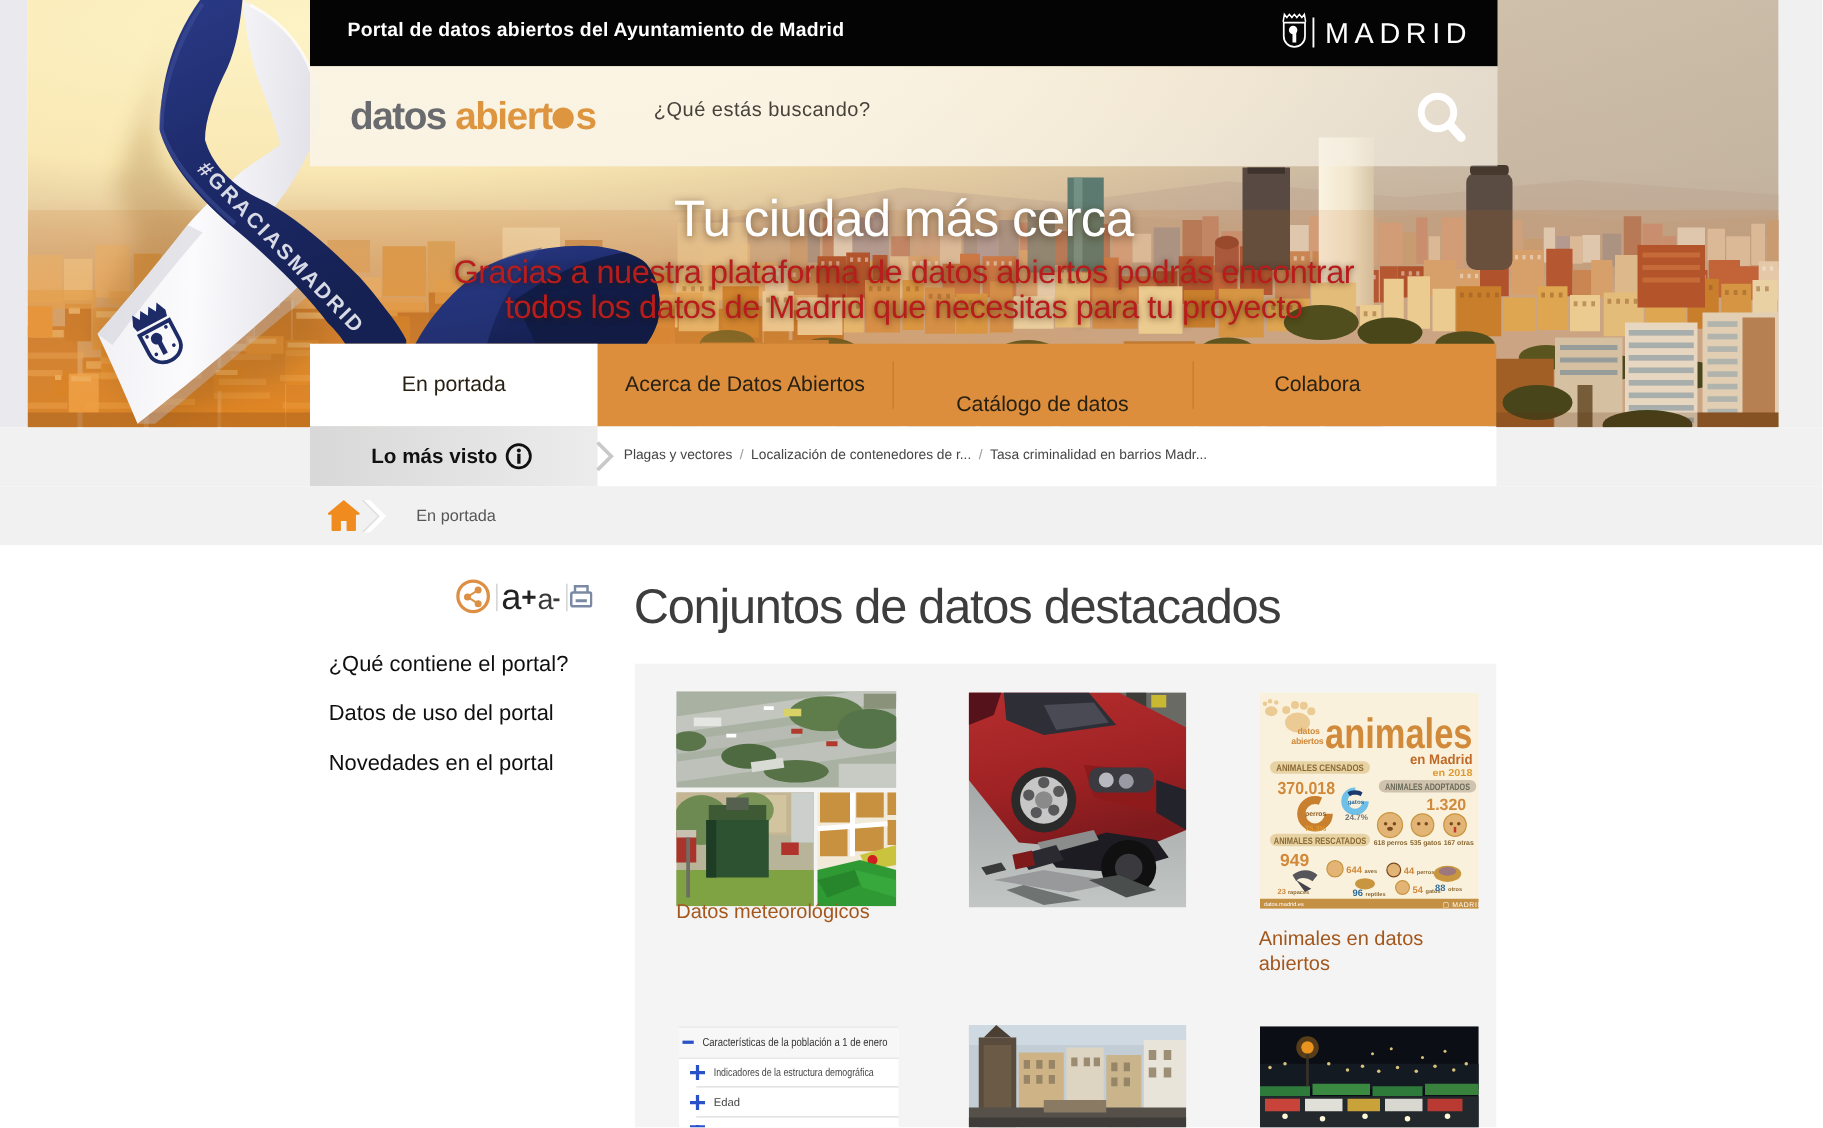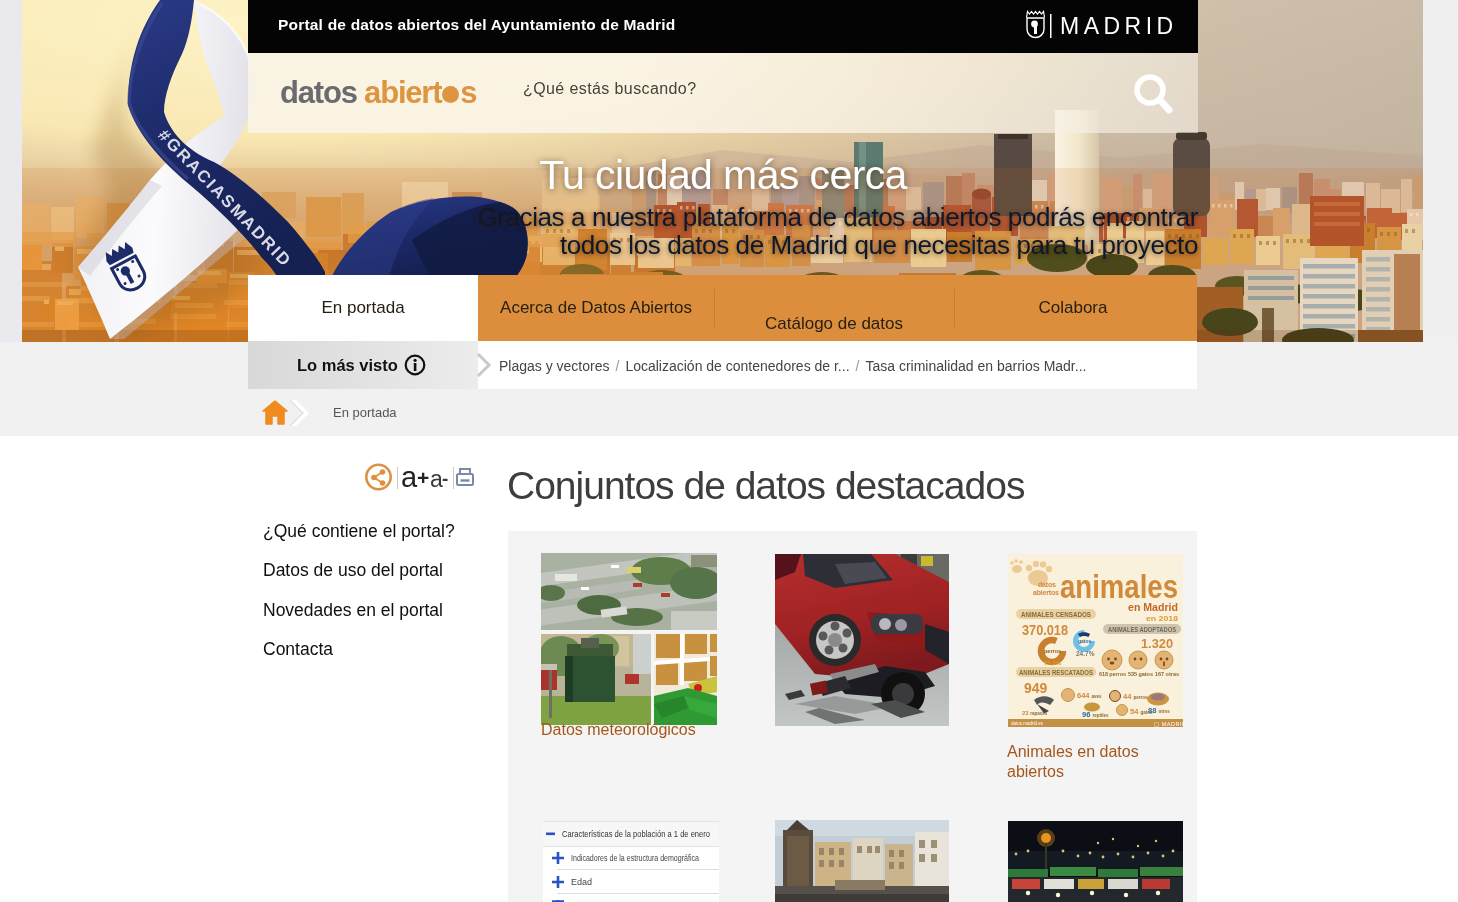--- a/index.html
+++ b/index.html
@@ -24,39 +24,39 @@
   #searchband { left:248px; top:53px; width:950px; height:80px;
      background:linear-gradient(to right, rgba(250,244,230,0.93) 40%, rgba(244,239,229,0.6)); }
   #dlogo { position:absolute; left:32px; top:22px; font-size:31px; font-weight:bold; letter-spacing:-1.2px; }
   #dlogo .d1 { color:#6a6b6e; } #dlogo .d2 { color:#dd9540; }
   .dot { display:inline-block; width:17px; height:17px; border-radius:50%; background:#dd9540; margin:0 1px; }
   #qsearch { position:absolute; left:275px; top:27px; font-size:16px; color:#46423a; letter-spacing:0.4px; }
 
   
   #htitle { left:248px; top:152px; width:950px; text-align:center; color:#fff;
      font-size:41px; letter-spacing:-0.6px; text-shadow:0 1px 7px rgba(50,25,0,.6); }
-  #hsub { left:248px; top:203px; width:950px; text-align:right; color:#0f172a;
+  #hsub { left:248px; top:203px; width:950px; text-align:center; color:#b91c1c;
      font-size:26px; line-height:28px; letter-spacing:-0.4px; text-shadow:0 1px 5px rgba(50,25,0,.65); }
 
   
   #nav { left:248px; top:275px; width:949px; height:66px; background:#dc8e3d; }
   #nav .tab { position:absolute; top:0; height:66px; line-height:66px; text-align:center;
       font-size:17px; color:#272013; }
   #tab1 { left:0; width:230px; background:#fff; color:#1d1d1d; }
   #tab2 { left:230px; width:236px; }
   #tab3 { left:466px; width:240px;margin-top:16px; }
-  #tab4 { left:706px; width:200px;margin-left:19px; }
+  #tab4 { left:706px; width:200px; }
   #nav .sep { position:absolute; top:14px; width:1px; height:38px; background:#c47c2e; }
 
   
   #visto { left:248px; top:341px; width:949px; height:64px; background:#fff;text-align:right; }
   #vblock { position:absolute; left:0; top:0; width:230px; height:48px;
       background:linear-gradient(to right,#d8d8d8,#ececec); }
   #vtext { position:absolute; left:49px; top:15px; font-size:16.5px; font-weight:bold; color:#111; }
-  #vlinks { position:absolute; left:251px; top:17px; font-size:14px; color:#454545; }
+  #vlinks { position:absolute; left:251px; top:17px; font-size:11px; color:#454545; }
   #vlinks .s { color:#999; padding:0 6px; }
 
   
   #crumb { left:0; top:389px; width:1458px; height:47px; background:#f1f1f1; }
   #crumbtext { position:absolute; left:333px; top:16px; font-size:13px; color:#565656; }
 
   
   #sidebar { left:263px; top:515px; width:240px; font-size:17.5px; color:#0f0f0f; }
   #sidebar div { height:39.3px; line-height:32px; }
   #h1 { left:507px; top:464px; font-size:39px; color:#3d3d3d; letter-spacing:-1px; }
@@ -714,21 +714,20 @@
     <g stroke="#7b8aa4" stroke-width="2" fill="none">
       <path d="M96,12 L96,7 L106,7 L106,12"></path>
       <rect x="93" y="12" width="16" height="11" rx="1.5"></rect>
       <line x1="96.5" y1="18.5" x2="105.5" y2="18.5" stroke-width="2.4"></line>
     </g>
   </svg>
   <div class="abs" id="sidebar">
     <div>¿Qué contiene el portal?</div>
     <div>Datos de uso del portal</div>
     <div>Novedades en el portal</div>
-    <div>Contacta</div>
   </div>
   <div class="abs" id="h1">Conjuntos de datos destacados</div>
   <div class="abs" id="panel"></div>
 
   <svg class="abs" style="left:541px;top:553px" width="176" height="172" viewBox="0 0 176 172">
     <rect x="0" y="0" width="176" height="77" fill="#a9b2a2"></rect>
     <g transform="rotate(-8 88 38)">
       <rect x="-20" y="8" width="220" height="13" fill="#c2c6bf"></rect>
       <rect x="-20" y="44" width="220" height="16" fill="#bdc1ba"></rect>
       <rect x="-20" y="28" width="120" height="10" fill="#b7bbb3"></rect>

